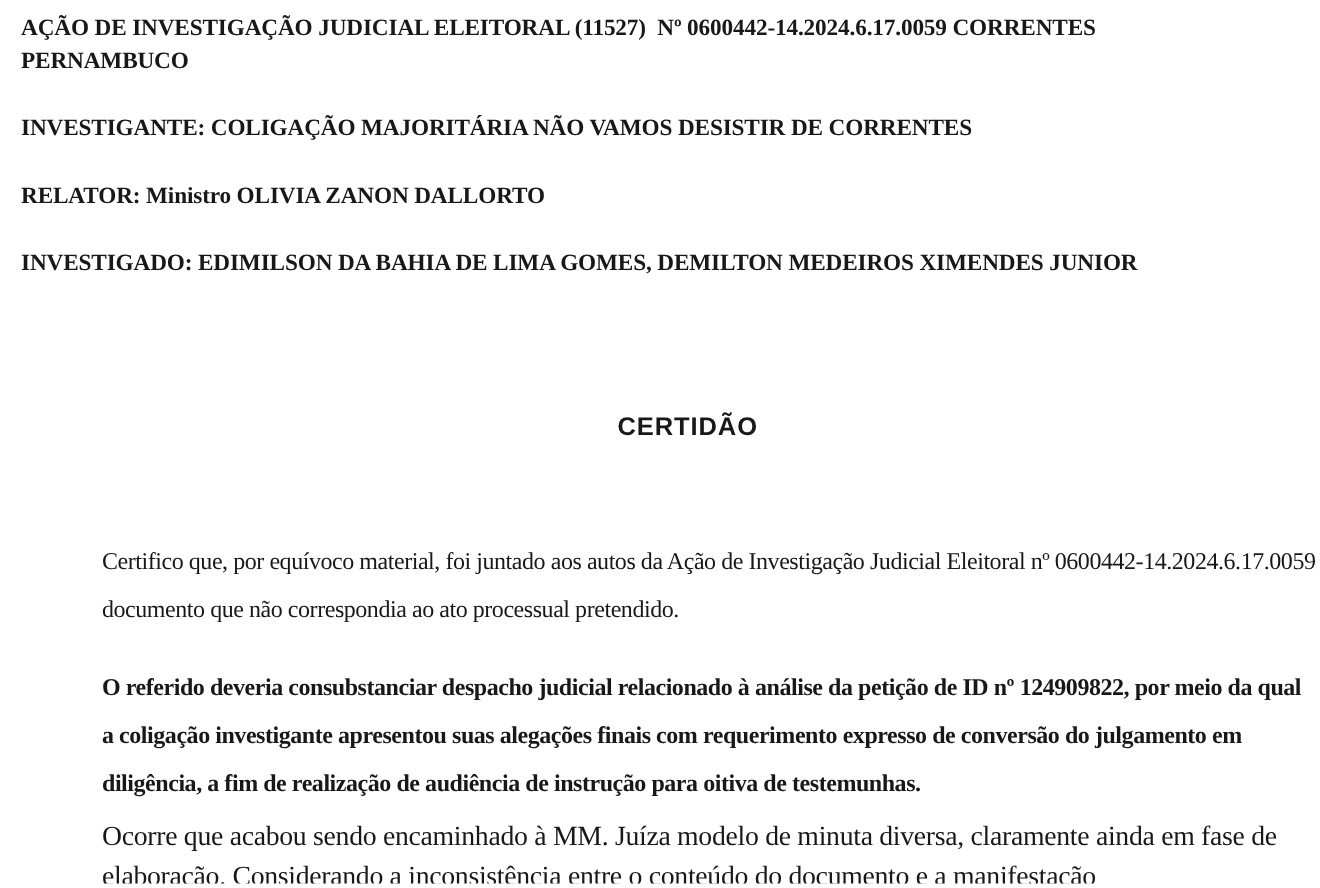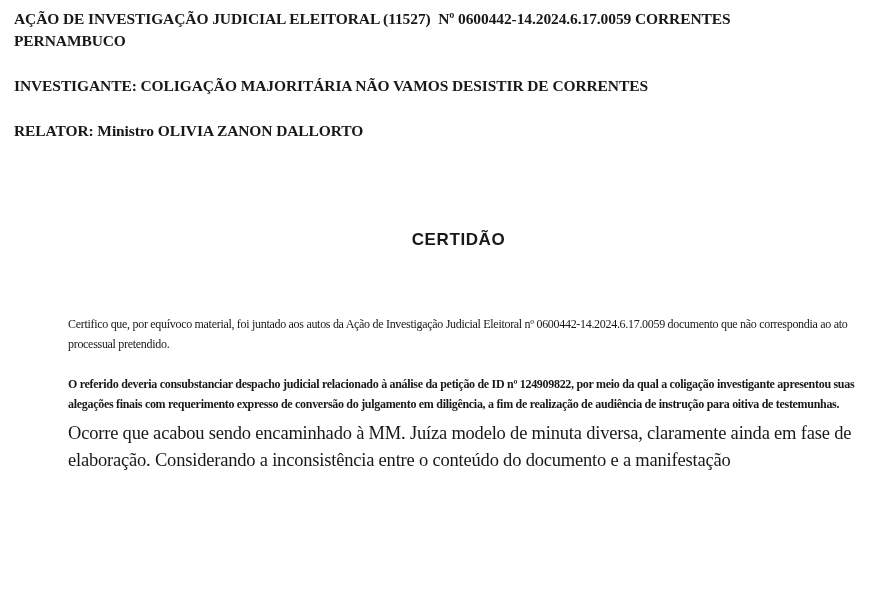--- a/index.html
+++ b/index.html
@@ -41,22 +41,22 @@
     font-family: "Liberation Sans", sans-serif;
     font-weight: bold;
     font-size: 17px;
     line-height: 24px;
     letter-spacing: 0.6px;
     transform: translateX(13px);
   }
   
   .doc-body p {
     margin: 0 0 20px 54px;
-    font-size: 12px;
-    line-height: 20px;
+    font-size: 16px;
+    line-height: 32px;
     letter-spacing: -0.3px;
     text-align: left;
   }
   .doc-body p.para-2 {
     margin-bottom: 6px;
     font-weight: bold;
   }
   .doc-body p.para-3 {
     font-size: 18.5px;
     line-height: 27px;
@@ -65,20 +65,21 @@
 </style>
 </head>
 <body>
 
 <div class="page">
 
   <div class="hdr">
     <p class="case-line">AÇÃO DE INVESTIGAÇÃO JUDICIAL ELEITORAL (11527)  Nº 0600442-14.2024.6.17.0059 CORRENTES PERNAMBUCO</p>
     <p>INVESTIGANTE: COLIGAÇÃO MAJORITÁRIA NÃO VAMOS DESISTIR DE CORRENTES</p>
     <p>RELATOR: Ministro OLIVIA ZANON DALLORTO</p>
+    <p>INVESTIGADO: EDIMILSON DA BAHIA DE LIMA GOMES, DEMILTON MEDEIROS XIMENDES JUNIOR</p>
   </div>
 
   <div class="doc-title">CERTIDÃO</div>
 
   <div class="doc-body">
     <p class="para-1">Certifico que, por equívoco material, foi juntado aos autos da Ação de Investigação Judicial Eleitoral nº 0600442-14.2024.6.17.0059 documento que não correspondia ao ato processual pretendido.</p>
     <p class="para-2">O referido deveria consubstanciar despacho judicial relacionado à análise da petição de ID nº 124909822, por meio da qual a coligação investigante apresentou suas alegações finais com requerimento expresso de conversão do julgamento em diligência, a fim de realização de audiência de instrução para oitiva de testemunhas.</p>
     <p class="para-3">Ocorre que acabou sendo encaminhado à MM. Juíza modelo de minuta diversa, claramente ainda em fase de elaboração. Considerando a inconsistência entre o conteúdo do documento e a manifestação</p>
   </div>
 

